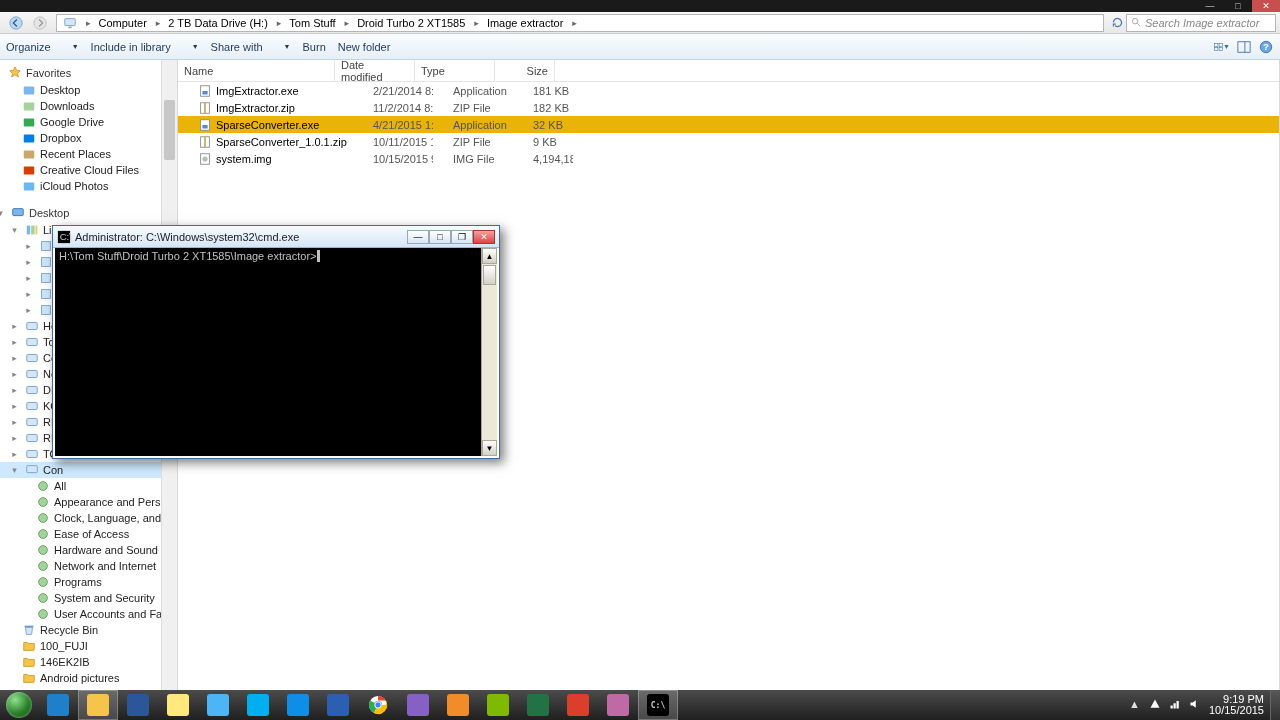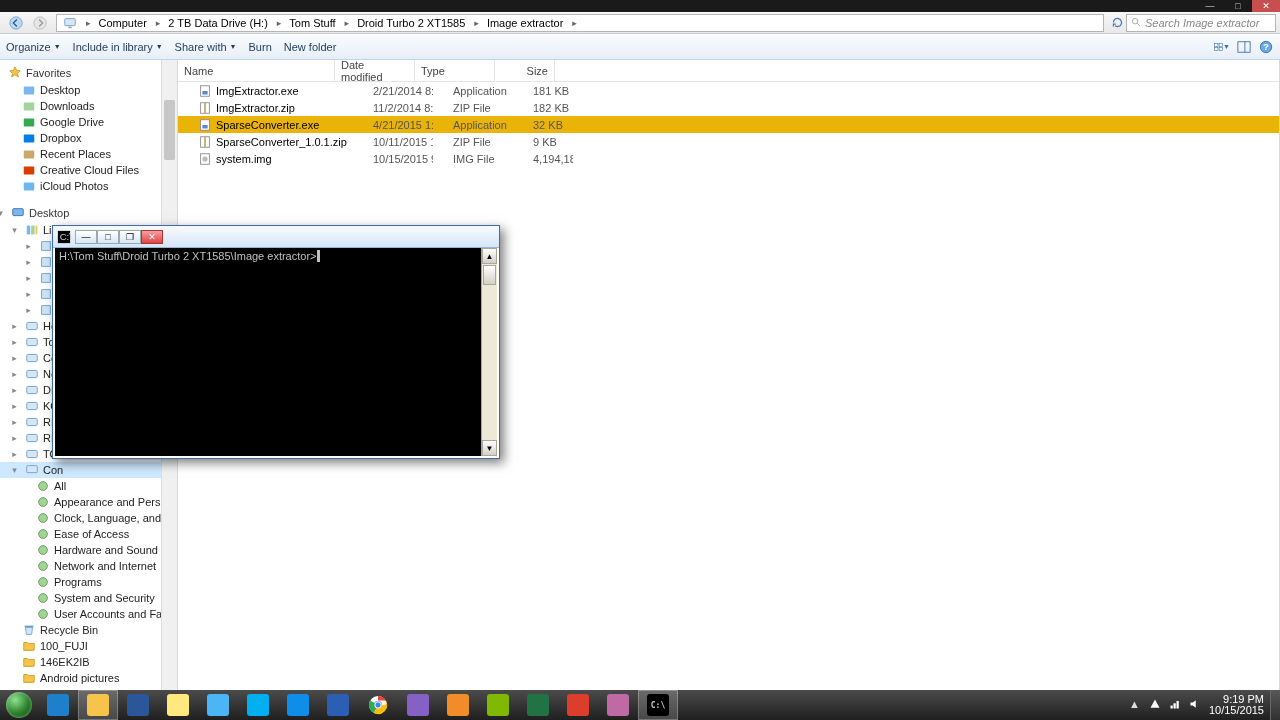--- a/index.html
+++ b/index.html
@@ -17,21 +17,21 @@
     .nav-btn svg { width: 14px; height: 14px; }
     .breadcrumb { flex: 1; height: 18px; background: #fff; border: 1px solid #b5b5b5; display: flex; align-items: center; margin: 0 4px; }
     .bc-seg { padding: 16px 6px; height: 100%; display: flex; align-items: center; border-right: 1px solid transparent; }
     .bc-arrow { color:#666; padding:0 2px; font-size: 9px; }
     .bc-ref { width: 18px; display:flex; align-items:center; justify-content:center; color:#555; }
     .search-box { width: 150px; height: 18px; border: 1px solid #b5b5b5; background:#fff; display:flex; align-items:center; padding:0 4px; color:#888; font-style: italic; }
     .search-box svg { width: 11px; height:11px; margin-right:3px; }
 
     
     .toolbar { height: 26px; background: linear-gradient(#fafdff,#e6eef7); border-bottom: 1px solid #c5d3e2; display: flex; align-items: center; padding: 0 6px; gap: 12px; color: #1e395b; }
-    .tb-item { display:flex; align-items:center; gap: 3px; cursor: default; }
+    .tb-item { display:flex; align-items:center; gap: 21px; cursor: default; }
     .tb-item .caret { font-size: 7px; color: #1e395b; }
     .tb-right { margin-left: auto; display:flex; gap: 6px; align-items:center; }
     .tb-icon { width: 16px; height:16px; display:flex; align-items:center; justify-content:center; color:#3b6ea5; }
 
     
     .main { display: flex; height: calc(720px - 12px - 22px - 26px - 30px); }
     .sidebar { width: 178px; border-right: 1px solid #d9d9d9; overflow: hidden; padding-top: 4px; position:relative; }
     .sb-scroll { position:absolute; right:0; top:0; width:16px; height:100%; background:#f0f0f0; border-left:1px solid #ddd; }
     .sb-scroll-thumb { position:absolute; top:40px; left:2px; right:2px; height:60px; background:#c7c7c7; border-radius:2px; }
     .sb-section { margin-bottom: 10px; }
@@ -539,20 +539,21 @@
   </div>
 
 </div>
 
 <div class="cmd-win">
   <div class="cmd-title">
     <span class="eicon"><svg viewBox="0 0 16 16">
           <rect x="1" y="1" width="14" height="14" fill="#000"></rect>
           <text x="3" y="11" fill="#ccc" font-size="9" font-family="monospace">C:\</text>
         </svg></span>
+    <span class="cmd-title-text">Administrator: C:\Windows\system32\cmd.exe</span>
     <div class="cmd-btns">
       <div class="cmd-btn">—</div>
       <div class="cmd-btn">□</div>
       <div class="cmd-btn">❐</div>
       <div class="cmd-btn red">✕</div>
     </div>
   </div>
   <div class="cmd-body">
     <div class="cmd-term"><span>H:\Tom Stuff\Droid Turbo 2 XT1585\Image extractor&gt;</span><span style="background:#c0c0c0;"> </span></div>
     <div class="cmd-scroll">

